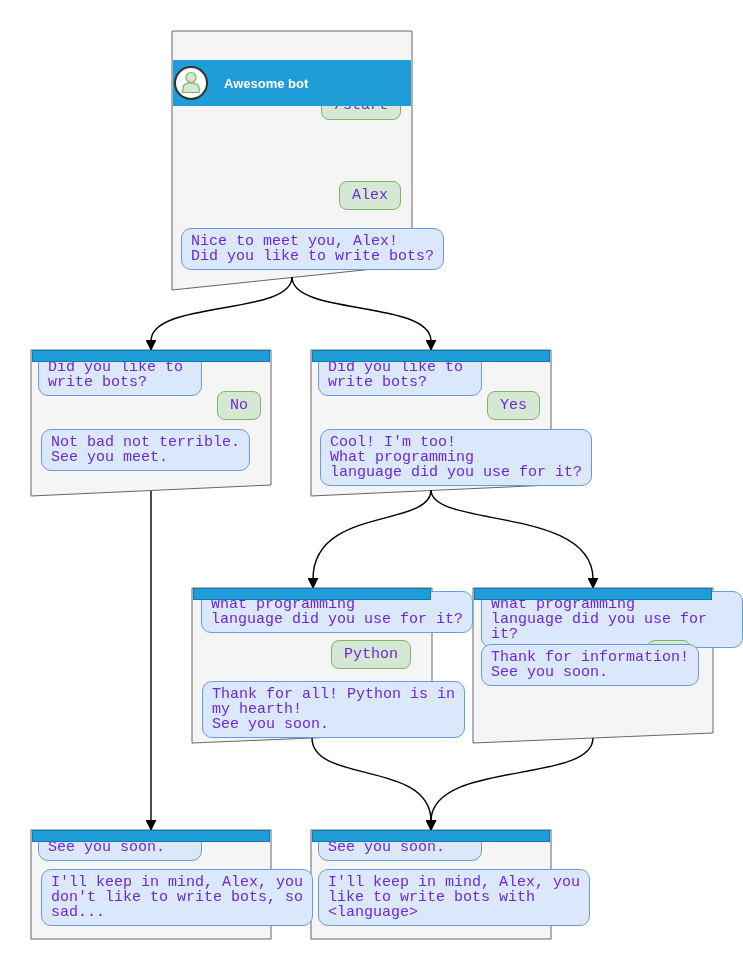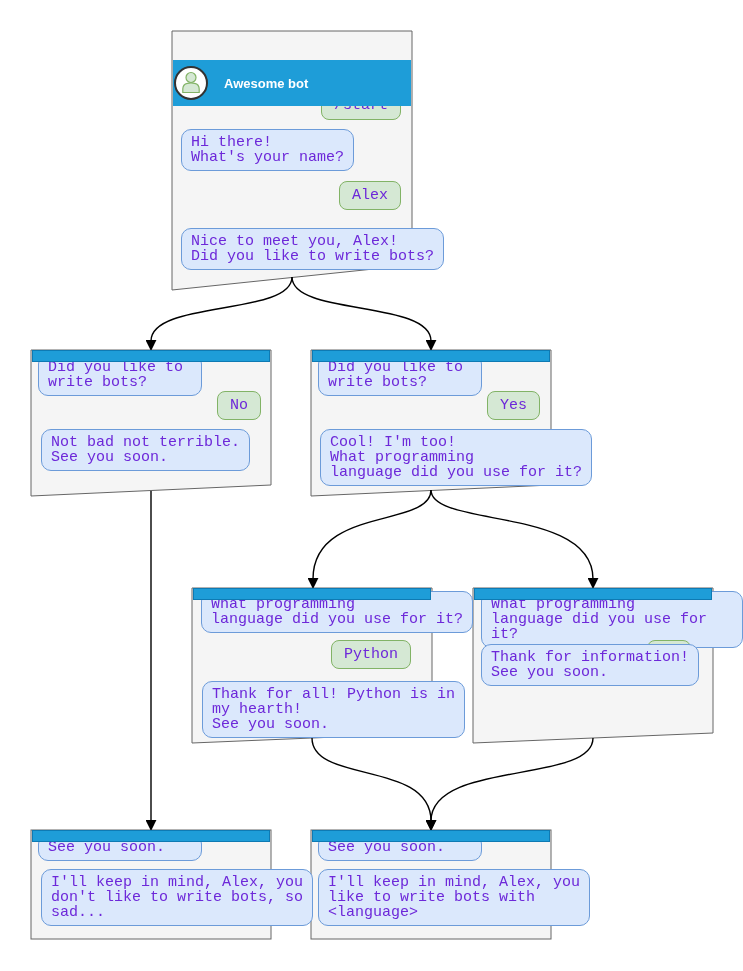--- a/index.html
+++ b/index.html
@@ -64,30 +64,28 @@
       <circle cx="0" cy="0" r="16" fill="#ffffff" stroke="#333333" stroke-width="2"></circle>
       <g fill="#d5e8d4" stroke="#82b366" stroke-width="1.2">
         <circle cx="0" cy="-5.5" r="5"></circle>
         <path d="M-8.2,9.5 L-8.2,6 Q-8.2,1.2 -3.6,0.3 Q-1.8,0 0,0 Q1.8,0 3.6,0.3 Q8.2,1.2 8.2,6 L8.2,9.5 Z"></path>
       </g>
     </svg>
     <span class="chat-title">Awesome bot</span>
   </div>
 
   <div class="bubble user" style="right:342px;top:91px">/start</div>
-  <div class="bubble bot" style="left:181px;top:129px">Hi there!
-What's your name?</div>
   <div class="bubble user" style="right:342px;top:181px">Alex</div>
   <div class="bubble bot" style="left:181px;top:228px">Nice to meet you, Alex!
 Did you like to write bots?</div>
 
   <div class="bubble bot wide" style="left:38px;top:354px">Did you like to write bots?</div>
   <div class="bubble user" style="right:482px;top:391px">No</div>
   <div class="bubble bot" style="left:41px;top:429px">Not bad not terrible.
-See you soon.</div>
+See you meet.</div>
   <div class="strip" style="left:32px;top:350px"></div>
 
   <div class="bubble bot wide" style="left:318px;top:354px">Did you like to write bots?</div>
   <div class="bubble user" style="right:203px;top:391px">Yes</div>
   <div class="bubble bot" style="left:320px;top:429px">Cool! I'm too!
 What programming
 language did you use for it?</div>
   <div class="strip" style="left:312px;top:350px"></div>
 
   <div class="bubble bot" style="left:201px;top:591px">What programming

